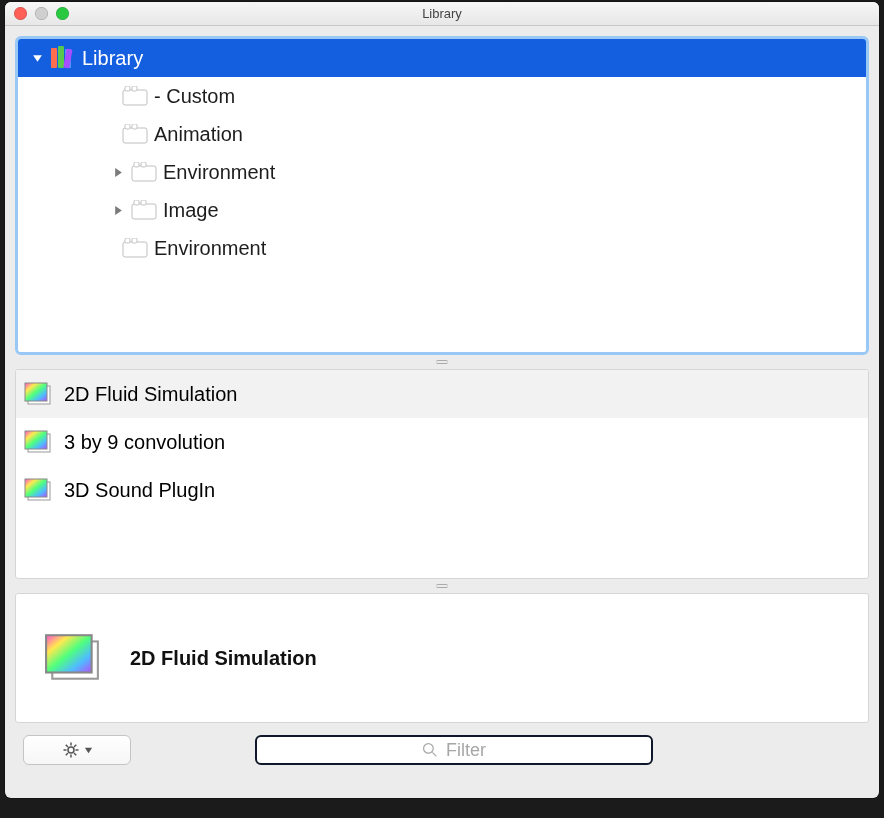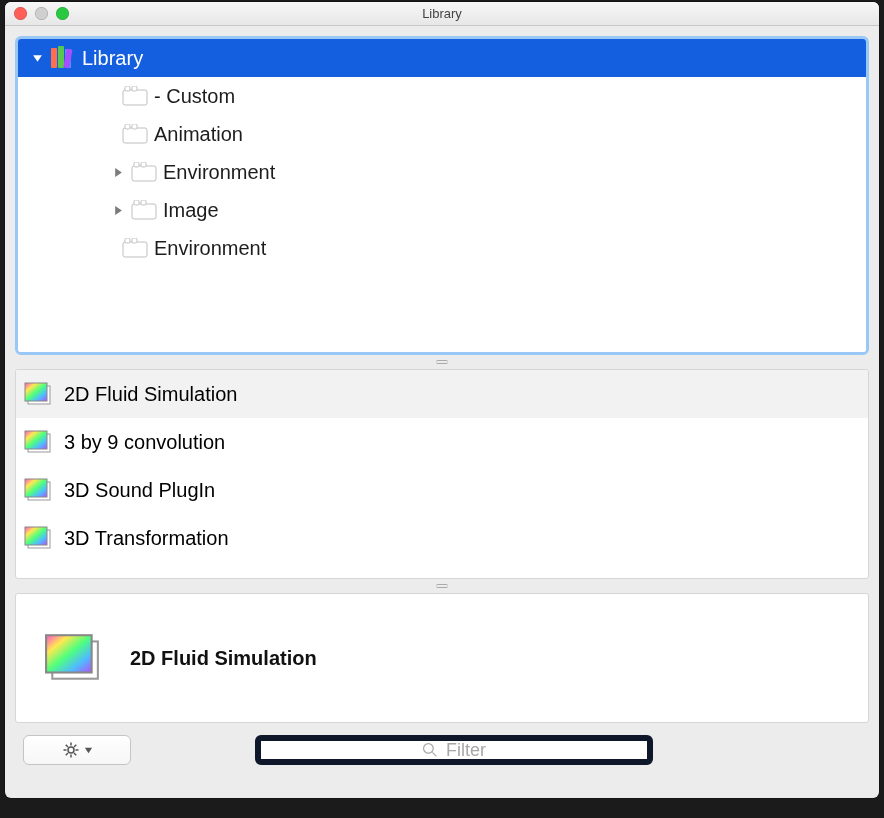--- a/index.html
+++ b/index.html
@@ -96,21 +96,21 @@
     
     .bottom { display:flex; align-items:center; gap: 18px; padding: 10px 8px 6px 8px; }
     .gearbtn {
       width: 108px; height: 30px; border:1px solid #c4c4c4; border-radius:6px;
       background: linear-gradient(#fff,#f6f6f6);
       display:flex; align-items:center; justify-content:center; gap:4px;
     }
     .spacer { width: 88px; }
     .search {
       flex: 0 0 398px;
-      height: 30px; border:6px solid #0f172a; border-radius:6px;
+      height: 30px; border:2px solid #0f172a; border-radius:6px;
       background:#fff; display:flex; align-items:center; justify-content:center; gap:8px;
       color:#a7a7a7; font-size:18px;
     }
     .search svg { width:16px; height:16px; fill:none; stroke:#a7a7a7; stroke-width:1.5; }
   </style>
 </head>
 <body>
 
 <svg width="0" height="0" style="position:absolute">
   <defs>
@@ -263,26 +263,20 @@
                 <use href="#thumb"></use>
               </svg></span>
             <span>3 by 9 convolution</span>
           </div>
           <div class="lrow">
             <span class="thumb"><svg width="28" height="24">
                 <use href="#thumb"></use>
               </svg></span>
             <span>3D Sound PlugIn</span>
           </div>
-          <div class="lrow">
-            <span class="thumb"><svg width="28" height="24">
-                <use href="#thumb"></use>
-              </svg></span>
-            <span>3D Transformation</span>
-          </div>
         </div>
     </div>
 
     <div class="grip">
         <div class="dash"></div>
       </div>
 
     <div class="detail-wrap">
       <span class="bigthumb">
         <svg width="58" height="52" viewBox="0 0 28 24">

